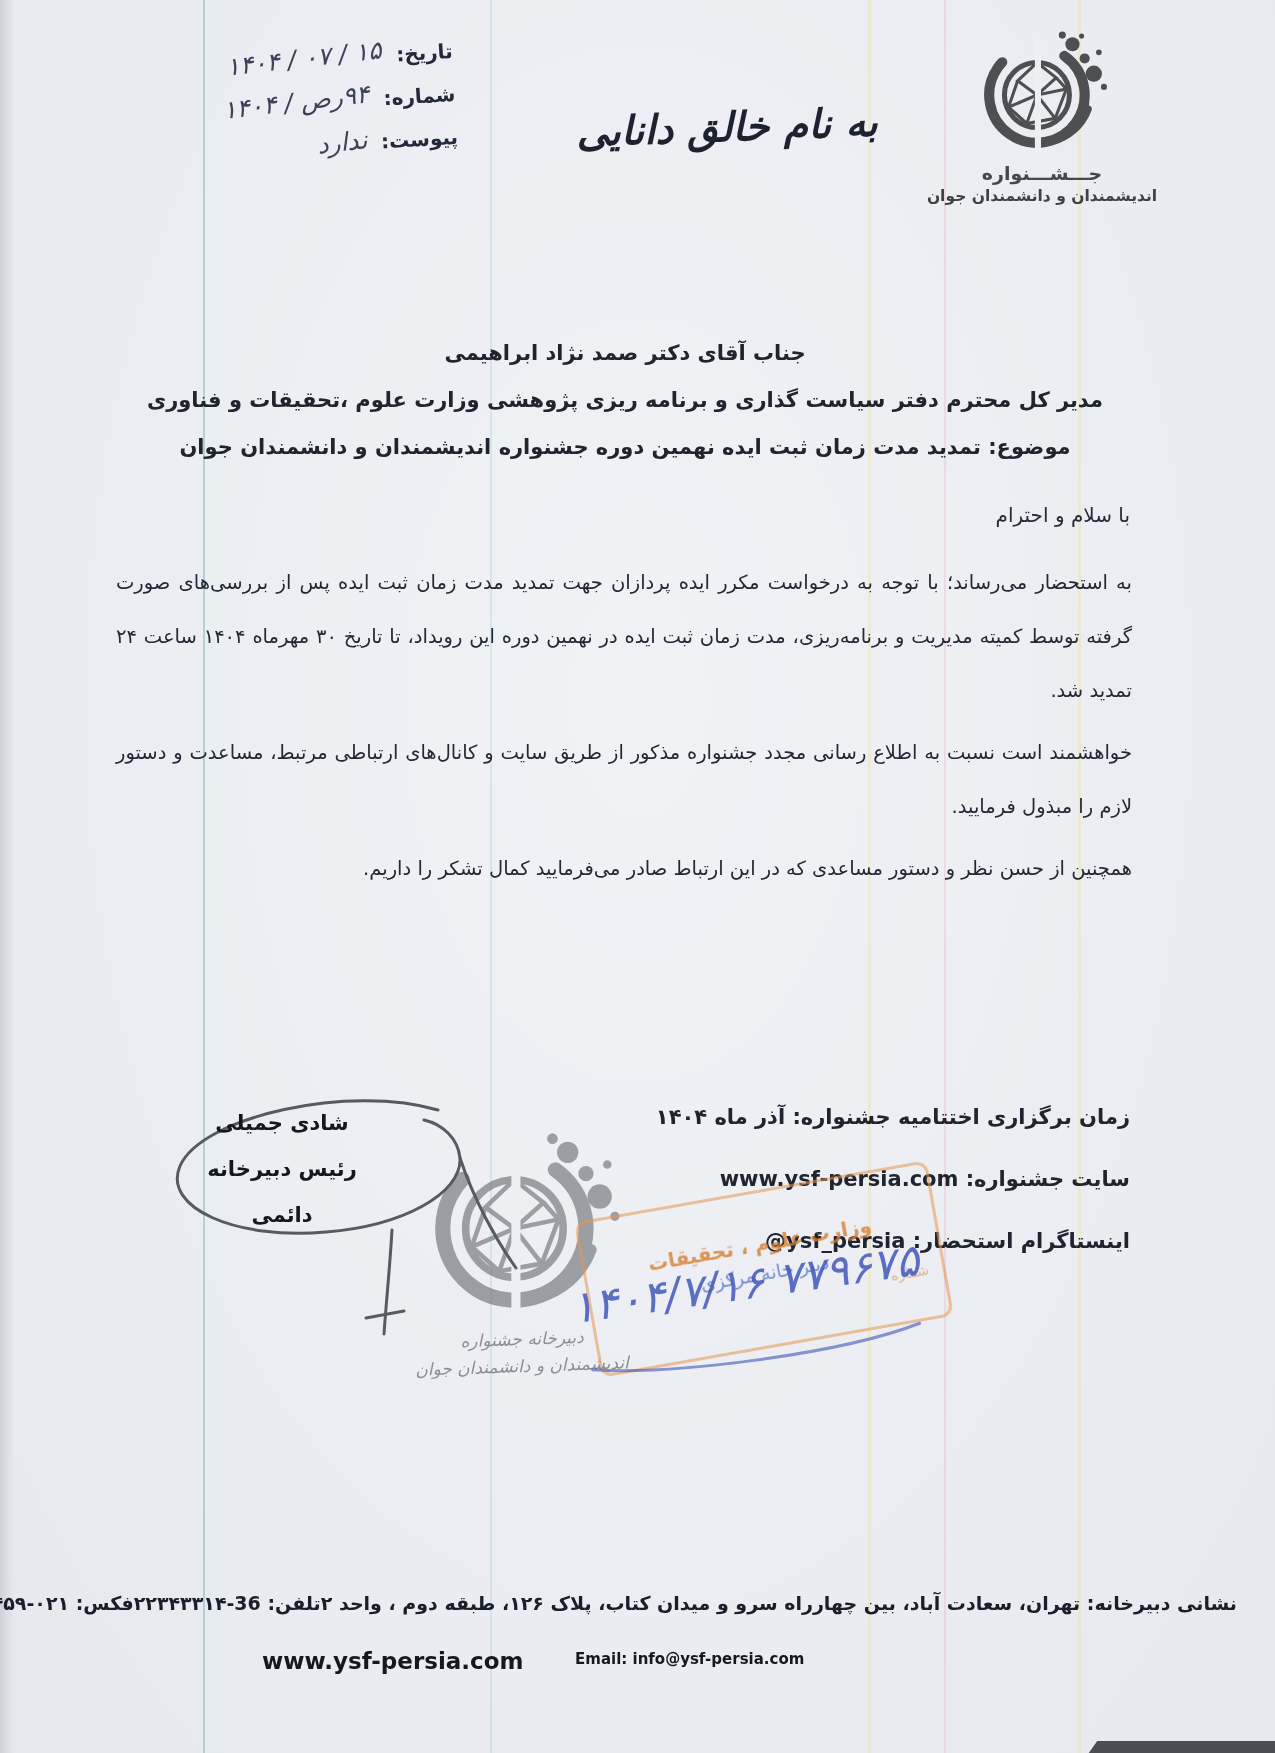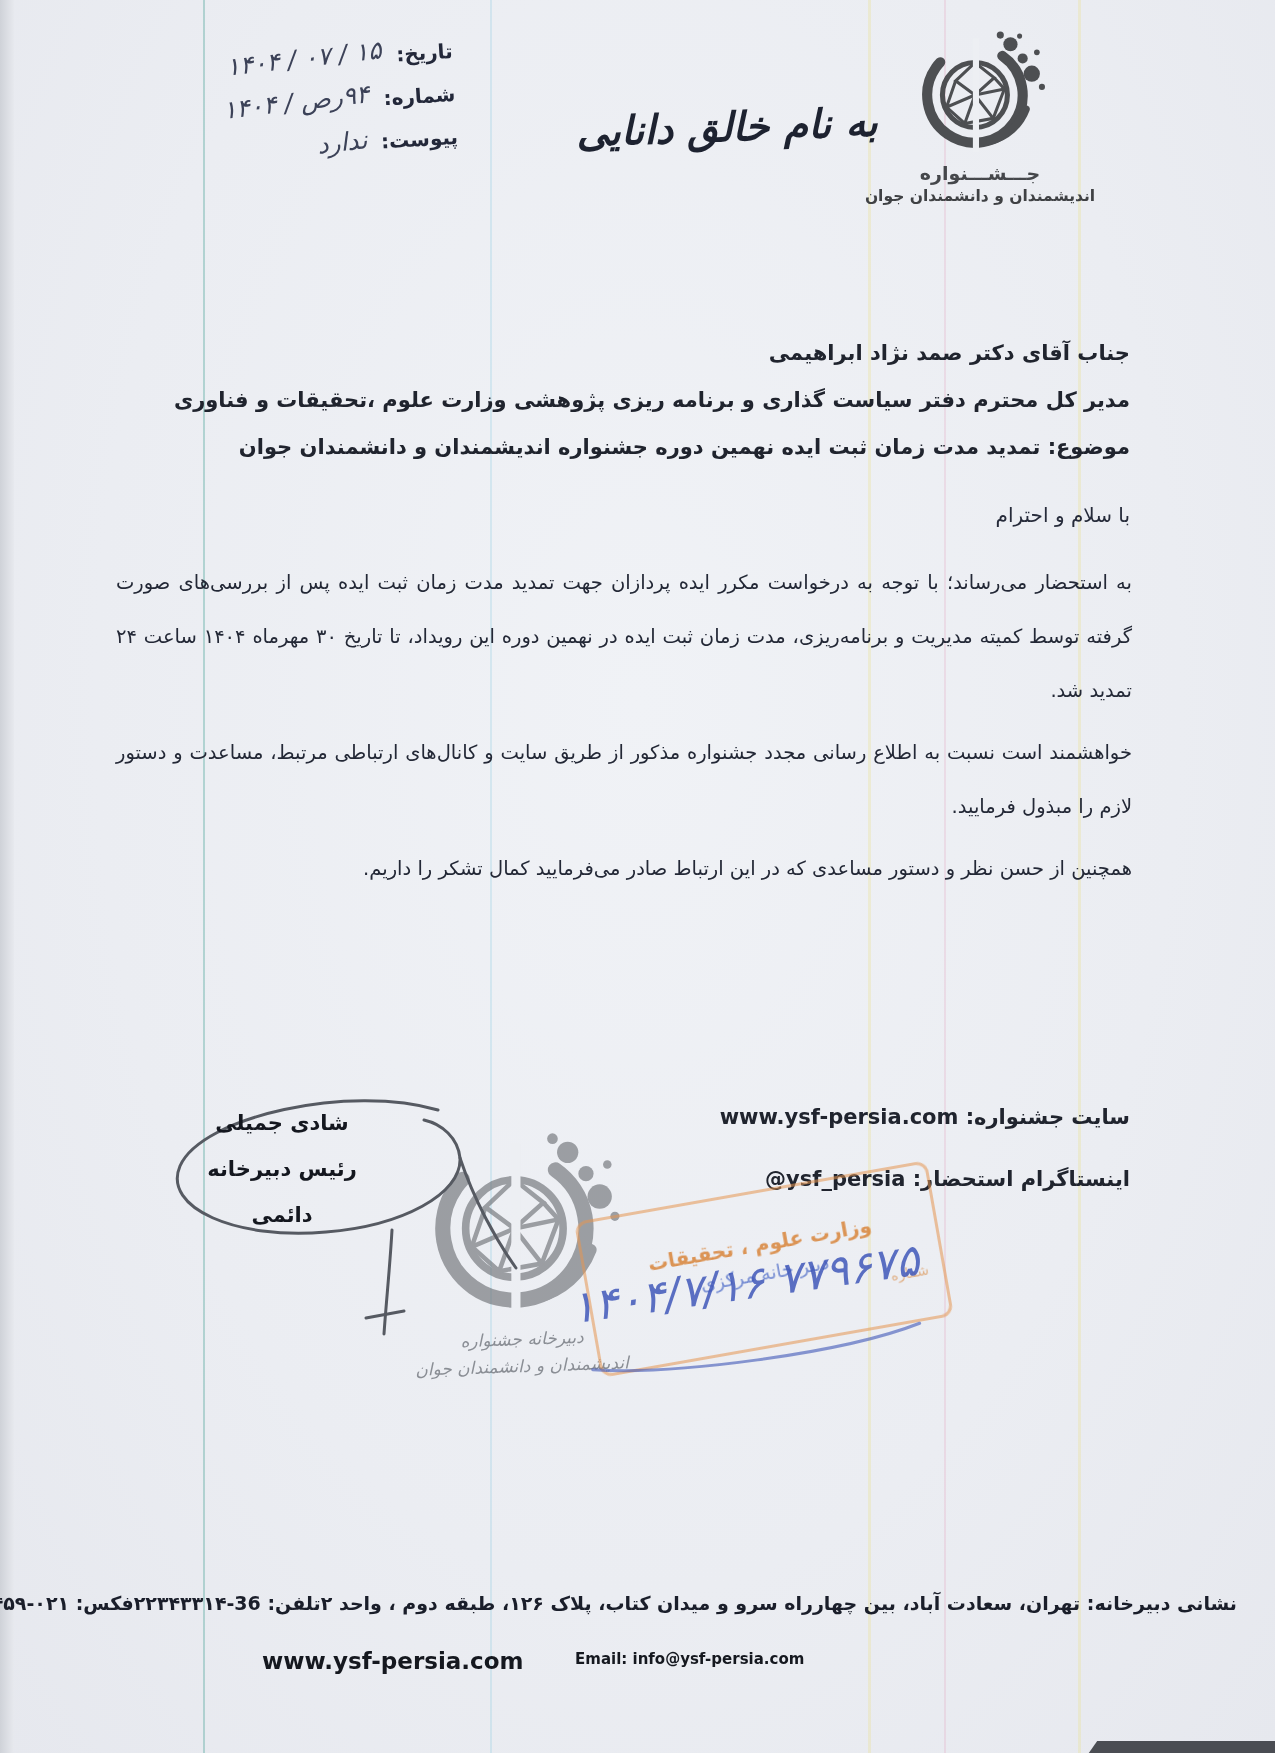--- a/index.html
+++ b/index.html
@@ -32,27 +32,27 @@
   
   .lh-left{position:absolute; left:26px; top:48px; width:430px; transform:rotate(-3.5deg);}
   .lh-row{display:flex; align-items:baseline; gap:14px; margin-bottom:14px; justify-content:flex-start;}
   .lh-label{font-weight:bold; font-size:20px; color:#23283a;}
   .lh-hand{font-size:25px; font-style:italic; color:var(--ink-soft); transform:rotate(-3deg); letter-spacing:1px; white-space:nowrap;}
   .bismillah{
     position:absolute; left:552px; top:104px; width:350px; text-align:center;
     font-size:40px; font-weight:bold; font-style:italic; color:#1d2230;
     transform:rotate(-2deg);
   }
-  .logo-block{position:absolute; left:850px; top:28px; width:260px; text-align:center;}
+  .logo-block{position:absolute; left:912px; top:28px; width:260px; text-align:center;}
   .logo-block svg{width:132px; height:132px; display:block; margin:0 auto;}
   .logo-word{font-size:19px; font-weight:bold; color:#45474b; letter-spacing:1px; margin-top:2px;}
   .logo-sub{font-size:15.5px; font-weight:bold; color:#3f4144; margin-top:3px;}
 
   
-  .recipient{position:absolute; right:145px; left:120px; top:330px; text-align:right; line-height:47px;}
+  .recipient{position:absolute; right:145px; left:120px; top:330px; text-align:center; line-height:47px;}
   .recipient div{font-weight:bold; font-size:21px;}
   .salutation{position:absolute; right:145px; top:503px; font-size:20px; color:#262b3a;}
 
   
   .body-text{position:absolute; right:143px; left:100px; top:556px;}
   .body-text p{
     margin:0 0 8px 16px; font-size:19.5px; line-height:54px; color:#232836;
     text-align:justify; text-align-last:right;
   }
   .u{font-weight:bold; text-decoration:underline; text-decoration-thickness:2px; text-underline-offset:7px;}
@@ -158,20 +158,24 @@
   <div class="salutation">با سلام و احترام</div>
 
   <div class="body-text">
     <p>به استحضار می‌رساند؛ با توجه به درخواست مکرر ایده پردازان جهت تمدید مدت زمان ثبت ایده پس از بررسی‌های صورت گرفته توسط کمیته مدیریت و برنامه‌ریزی، مدت زمان ثبت ایده در نهمین دوره این رویداد، تا تاریخ ۳۰ مهرماه ۱۴۰۴ ساعت ۲۴ تمدید شد.</p>
     <p>خواهشمند است نسبت به اطلاع رسانی مجدد جشنواره مذکور از طریق سایت و کانال‌های ارتباطی مرتبط، مساعدت و دستور لازم را مبذول فرمایید.</p>
     <p>همچنین از حسن نظر و دستور مساعدی که در این ارتباط صادر می‌فرمایید کمال تشکر را داریم.</p>
   </div>
 
   <div class="event-info">
     <div>
+      <span>زمان برگزاری اختتامیه جشنواره:</span>
+      <span>آذر ماه ۱۴۰۴</span>
+    </div>
+    <div>
       <span>سایت جشنواره:</span>
       <span class="ltr">www.ysf-persia.com</span>
     </div>
     <div>
       <span>اینستاگرام استحضار:</span>
       <span class="ltr">@ysf_persia</span>
     </div>
   </div>
 
   <div class="sig-text">

